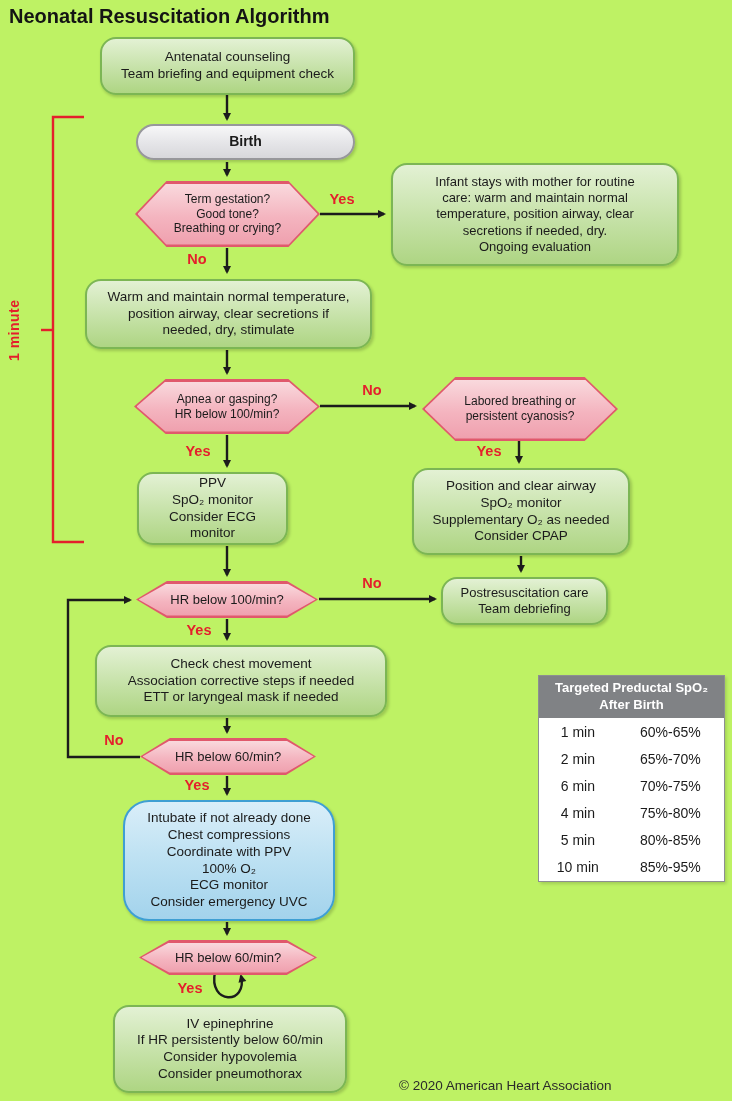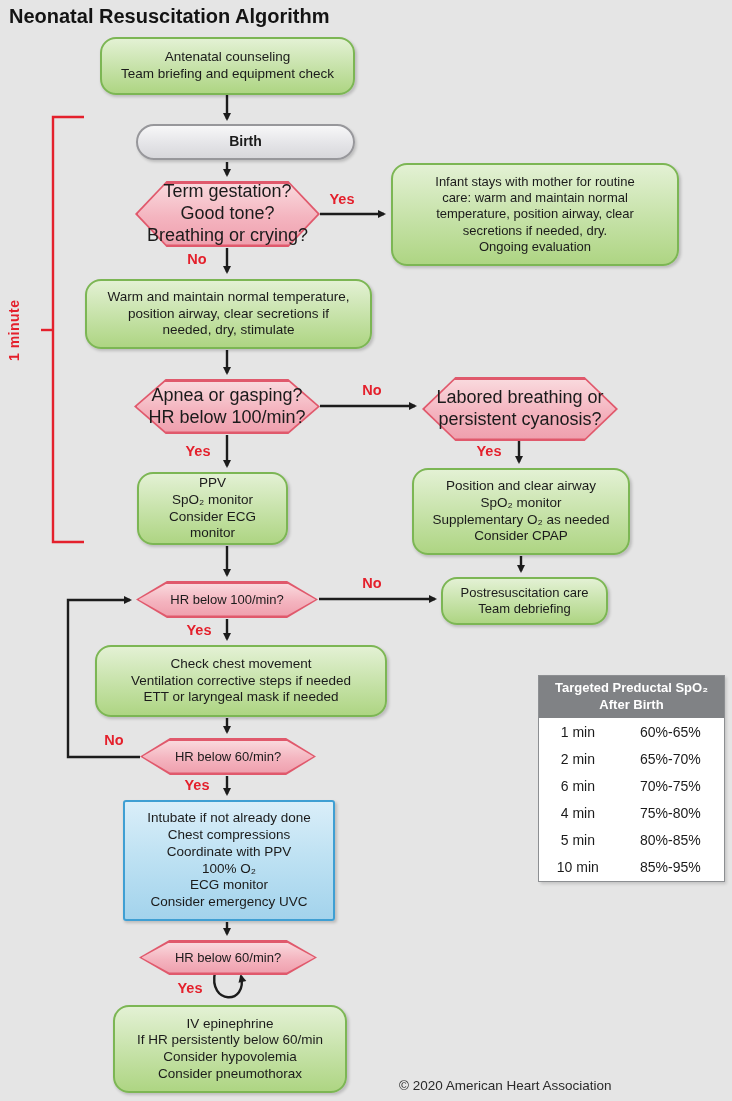--- a/index.html
+++ b/index.html
@@ -1,34 +1,34 @@
 <!DOCTYPE html>
 <html><head>
 <meta charset="utf-8">
 <style>
   html,body{margin:0;padding:0;background:#ffffff;}
   #canvas{
-    position:relative;width:732px;height:1101px;background:#e5e5e5;overflow:hidden;
+    position:relative;width:732px;height:1101px;background:#bef264;overflow:hidden;
     font-family:"Liberation Sans","DejaVu Sans",sans-serif;
   }
   .title{position:absolute;left:9px;top:5px;font-size:20px;font-weight:bold;color:#141414;}
   svg.wires{position:absolute;left:0;top:0;}
   .box{
     position:absolute;border:2px solid;border-radius:16px;
     display:flex;align-items:center;justify-content:center;text-align:center;
     font-size:13.5px;line-height:1.24;color:#1b1b1b;
     box-shadow:1.5px 2px 3px rgba(0,0,0,.18);
     padding:2px 6px;box-sizing:border-box;
   }
   .green{background:linear-gradient(180deg,#e3f1d4 0%,#c8e3ab 50%,#aed583 100%);border-color:#7cb654;}
   .grayb{background:linear-gradient(180deg,#f7f7f8 0%,#e6e6e9 50%,#d7d7db 100%);border-color:#97979b;border-radius:18px;font-weight:bold;font-size:14px;}
-  .blueb{background:linear-gradient(180deg,#daeef9 0%,#bfe2f3 45%,#a3d3ec 100%);border-color:#3f9fd3;border-radius:3px;}
+  .blueb{background:linear-gradient(180deg,#daeef9 0%,#bfe2f3 45%,#a3d3ec 100%);border-color:#3f9fd3;border-radius:26px;}
   .hex{
     position:absolute;display:flex;align-items:center;justify-content:center;
-    text-align:center;font-size:18px;line-height:1.22;color:#1b1b1b;
+    text-align:center;font-size:12px;line-height:1.22;color:#1b1b1b;
   }
   .hex .shape{position:absolute;inset:0;clip-path:polygon(0 50%,17% 0,83% 0,100% 50%,83% 100%,17% 100%);background:#e0596c;}
   .hex .fillp{position:absolute;inset:2.5px;clip-path:polygon(0 50%,16% 0,84% 0,100% 50%,84% 100%,16% 100%);background:linear-gradient(180deg,#f9d9dd 0%,#f4b4bf 55%,#efa0ae 100%);}
   .hex span{position:relative;z-index:2;}
   .f13{font-size:13px;}
   .pre{white-space:pre-line;}
   .elabel{position:absolute;transform:translate(-50%,-50%);color:#e4202c;font-weight:bold;font-size:14.5px;z-index:3;}
   .minute{
     position:absolute;left:4px;top:272px;width:20px;height:116px;
     color:#e4202c;font-weight:bold;font-size:14px;
@@ -137,21 +137,21 @@
   <div class="hex f13" style="left:136px;top:581px;width:182px;height:37px;">
     <i class="shape"></i>
       <i class="fillp"></i>
     <span>HR below 100/min?</span>
   </div>
 
   <div class="box green pre f13" style="left:441px;top:577px;width:167px;height:48px;">Postresuscitation care
 Team debriefing</div>
 
   <div class="box green pre" style="left:95px;top:645px;width:292px;height:72px;">Check chest movement
-Ventilation corrective steps if needed
+Association corrective steps if needed
 ETT or laryngeal mask if needed</div>
 
   <div class="hex f13" style="left:140px;top:738px;width:176px;height:37px;">
     <i class="shape"></i>
       <i class="fillp"></i>
     <span>HR below 60/min?</span>
   </div>
 
   <div class="box blueb pre" style="left:123px;top:800px;width:212px;height:121px;">Intubate if not already done
 Chest compressions

